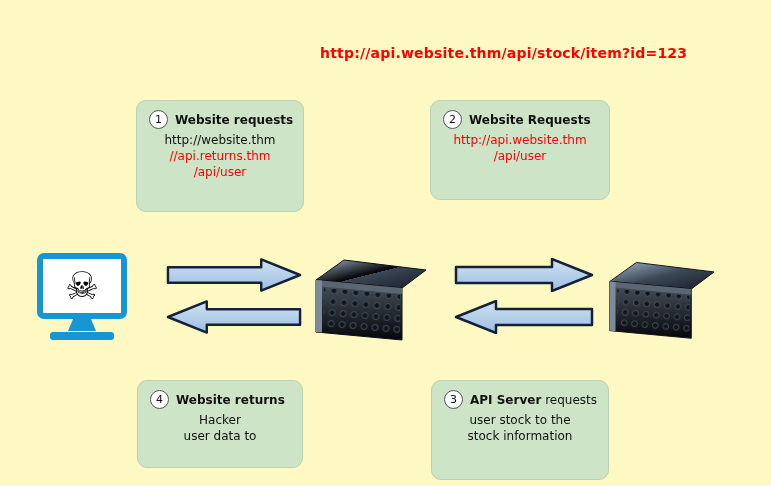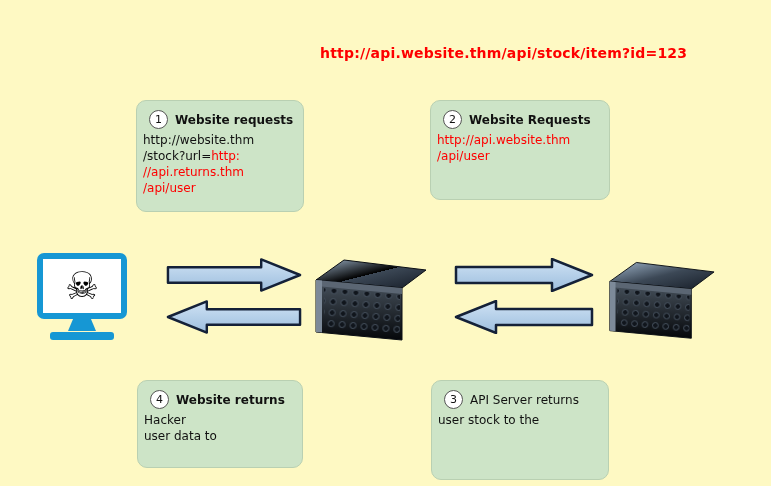--- a/index.html
+++ b/index.html
@@ -1,21 +1,21 @@
 <!DOCTYPE html>
 <html><head>
 <meta charset="utf-8">
 <style>
   html,body { margin:0; padding:0; background:#000; }
   .canvas {
     position:relative; width:771px; height:486px; background:#fef9c3;
     overflow:hidden; font-family:"DejaVu Sans", sans-serif; color:#111;
   }
   .red { color:#fe0000; }
-  .bold { font-weight:normal; }
+  .bold { font-weight:bold; }
 
   
   .top-url {
     position:absolute; left:320px; top:45px;
     font-size:14px; font-weight:bold; color:#fe0000; letter-spacing:0.2px;
     white-space:nowrap;
   }
 
   
   .step-box {
@@ -27,21 +27,21 @@
   .box2 { left:430px; top:100px; width:180px; min-height:100px; }
   .box4 { left:137px; top:380px; width:166px; min-height:88px;  }
   .box3 { left:431px; top:380px; width:178px; min-height:100px; }
   .box-header { display:flex; align-items:center; gap:7px; padding:1px 4px 3px 6px; }
   .num-circle {
     flex:0 0 auto; width:17px; height:17px; border-radius:50%;
     background:#fff; border:1px solid #555; font-size:11px; line-height:1;
     display:flex; align-items:center; justify-content:center; color:#111;
   }
   .box-title { font-weight:bold; white-space:nowrap; }
-  .box-body { }
+  .box-body { text-align:center; }
   .line { white-space:nowrap; }
 
   
   .hacker { position:absolute; left:36px; top:253px; width:92px;
     display:flex; flex-direction:column; align-items:center; }
   .monitor { width:90px; height:66px; background:#1697d4; border-radius:7px;
     padding:6px; box-sizing:border-box; }
   .screen { width:100%; height:100%; background:#fff;
     display:flex; align-items:center; justify-content:center; overflow:hidden; }
   .skull { font-size:38px; line-height:1; color:#000; }
@@ -66,21 +66,20 @@
 
   <div class="top-url">http://api.website.thm/api/stock/item?id=123</div>
 
   <div class="step-box box1">
     <div class="box-header">
       <span class="num-circle">1</span>
       <span class="box-title">Website requests</span>
     </div>
     <div class="box-body">
       <div class="line">http://website.thm</div>
-      <div class="line"><span>/stock?url=</span><span class="red">http:</span></div>
       <div class="line red">//api.returns.thm</div>
       <div class="line red">/api/user</div>
     </div>
   </div>
 
   <div class="step-box box2">
     <div class="box-header">
       <span class="num-circle">2</span>
       <span class="box-title">Website Requests</span>
     </div>
@@ -190,20 +189,21 @@
     </div>
     <div class="box-body">
       <div class="line">Hacker</div>
       <div class="line">user data to</div>
     </div>
   </div>
 
   <div class="step-box box3">
     <div class="box-header">
       <span class="num-circle">3</span>
-      <span><span class="bold">API Server</span><span> returns</span></span>
+      <span><span class="bold">API Server</span><span> requests</span></span>
     </div>
     <div class="box-body">
       <div class="line">user stock to the</div>
+      <div class="line">stock information</div>
     </div>
   </div>
 
 </div>
 
 </body></html>

